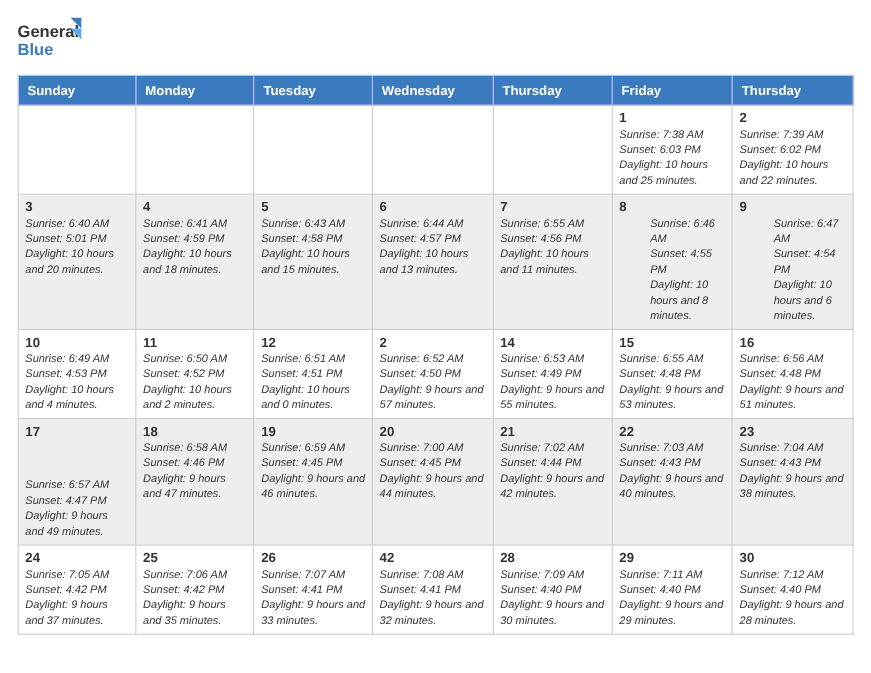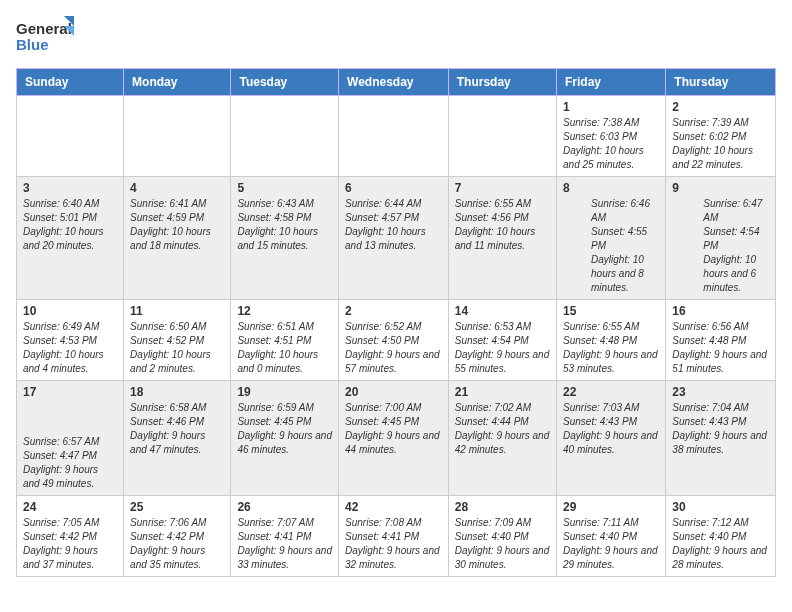--- a/index.html
+++ b/index.html
@@ -195,21 +195,21 @@
         </td>
         <td>
           <div class="day-num">2</div>
           <div class="day-info" style="white-space: pre-line;">Sunrise: 6:52 AM
 Sunset: 4:50 PM
 Daylight: 9 hours and 57 minutes.</div>
         </td>
         <td>
           <div class="day-num">14</div>
           <div class="day-info" style="white-space: pre-line;">Sunrise: 6:53 AM
-Sunset: 4:54 PM
+Sunset: 4:49 PM
 Daylight: 9 hours and 55 minutes.</div>
         </td>
         <td>
           <div class="day-num">15</div>
           <div class="day-info" style="white-space: pre-line;">Sunrise: 6:55 AM
 Sunset: 4:48 PM
 Daylight: 9 hours and 53 minutes.</div>
         </td>
         <td>
           <div class="day-num">16</div>

